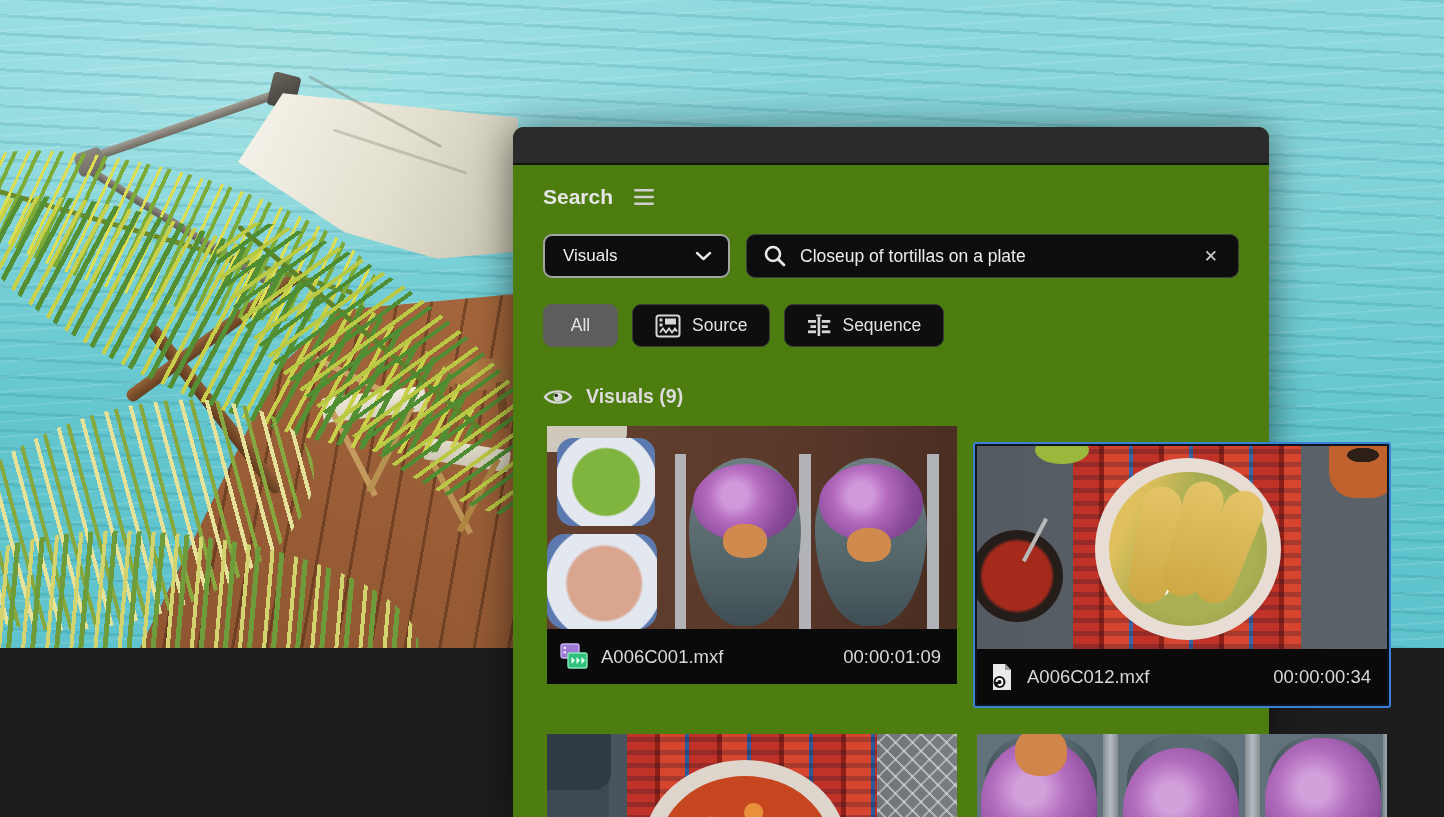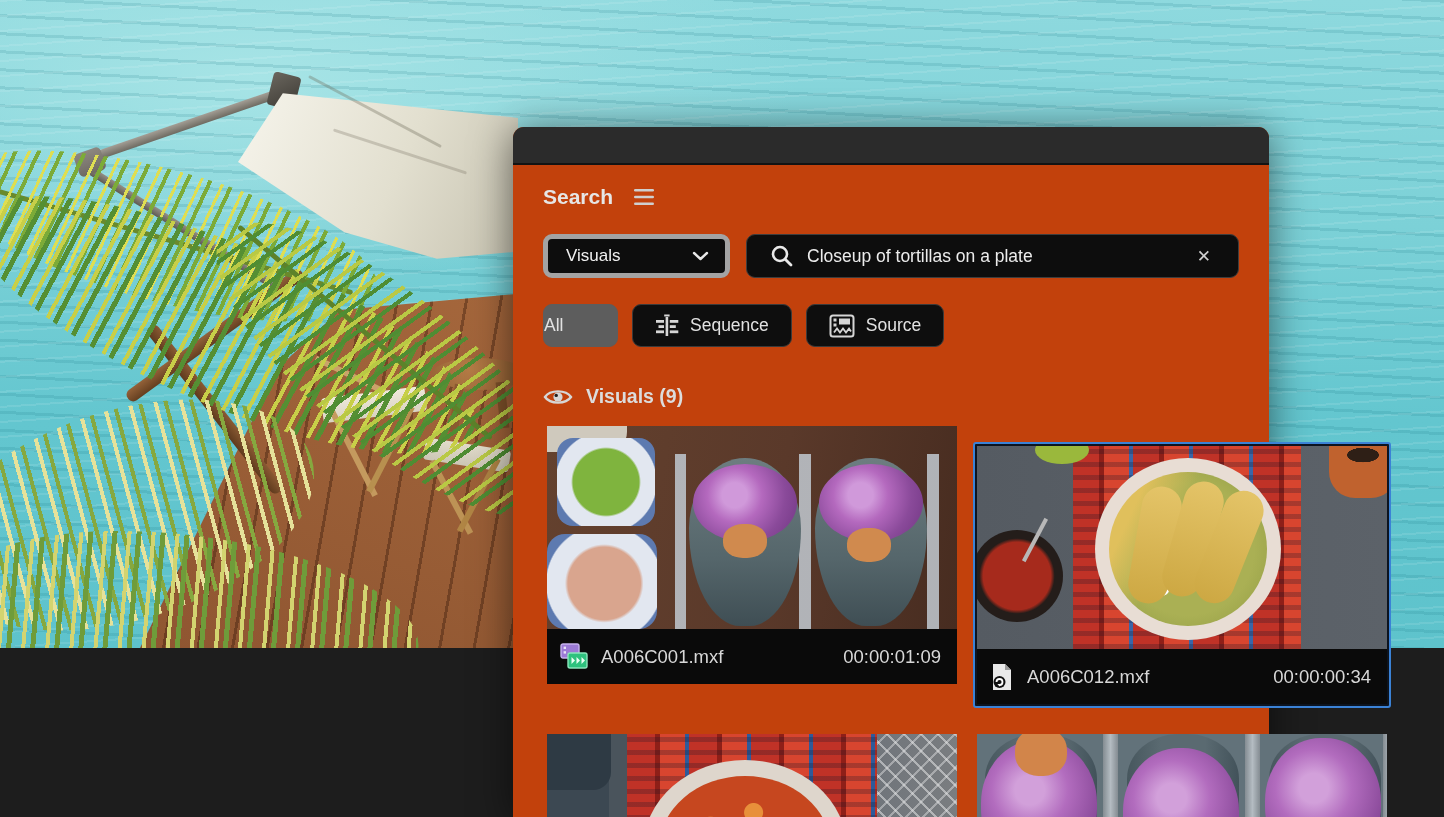--- a/index.html
+++ b/index.html
@@ -67,38 +67,38 @@
   .f5 { left:-50px; top:535px; width:470px; height:170px; transform:rotate(7deg);
     background:repeating-linear-gradient(88deg, rgba(0,0,0,0) 0 5px, #d3d470 5px 9px, rgba(0,0,0,0) 9px 14px, #6f9c3a 14px 19px, rgba(0,0,0,0) 19px 24px); }
   .stem1 { left:-20px; top:238px; width:380px; height:5px; background:#6a8a2c; transform:rotate(16deg); border-radius:3px; }
   .stem2 { left:200px; top:330px; width:330px; height:5px; background:#5d822a; transform:rotate(40deg); border-radius:3px; }
 
   
   .transport { position:absolute; left:0; top:648px; width:1444px; height:169px; background:#1d1d1d; z-index:5; }
 
   
   .panel { position:absolute; left:513px; top:127px; width:756px; bottom:0; z-index:10;
-    background:#c2410c; border-radius:11px 11px 0 0; box-shadow:0 4px 40px rgba(0,0,0,.55); }
+    background:#4d7c0f; border-radius:11px 11px 0 0; box-shadow:0 4px 40px rgba(0,0,0,.55); }
   .panel-tabbar { height:38px; background:#2b2b2b; border-radius:11px 11px 0 0;
     border-bottom:2px solid #131313; }
   .panel-body { padding:0 30px; }
   .title-row { margin-top:20px; display:flex; align-items:center; gap:20px; }
   .title-row .ttl { font-size:21px; font-weight:bold; color:#e6e6e6; }
   .search-row { margin-top:25px; display:flex; gap:16px; }
-  .scope-dd { width:187px; height:44px; background:#0d0d0d; border:5px solid #a3a3a3;
+  .scope-dd { width:187px; height:44px; background:#0d0d0d; border:2px solid #a3a3a3;
     border-radius:9px; display:flex; align-items:center; padding:0 16px 0 18px; cursor:pointer; }
   .scope-dd span { color:#f0f0f0; font-size:17px; }
   .scope-dd svg { margin-left:auto; }
   .search-box { flex:1; height:44px; background:#0d0d0d; border:1px solid #3d3d3d;
-    border-radius:9px; display:flex; align-items:center; padding:0 23px; gap:13px; }
+    border-radius:9px; display:flex; align-items:center; padding:0 16px; gap:13px; }
   .search-box input { flex:1; background:transparent; border:none; outline:none;
     color:#ececec; font-size:17.5px; font-family:"Liberation Sans", sans-serif; }
   .clear-x { color:#cfcfcf; font-size:17px; cursor:pointer; line-height:1; padding:2px 4px; }
   .filter-row { margin-top:26px; display:flex; gap:14px; }
-  .chip { height:43px; border-radius:9px; display:flex; align-items:center; justify-content:flex-start;
+  .chip { height:43px; border-radius:9px; display:flex; align-items:center; justify-content:center;
     font-size:17.5px; color:#e2e2e2; cursor:pointer; }
   .chip.active { width:75px; background:#5d5d5d; border:1px solid #5d5d5d; }
   .chip.ghost { background:#0e0e0e; border:1px solid #3a3a3a; padding:0 22px; gap:11px; }
   .section-row { margin-top:38px; display:flex; align-items:center; gap:13px; }
   .section-row .lbl { font-size:19.5px; font-weight:bold; color:#dcdcdc; }
   .grid { margin-top:14px; display:grid; grid-template-columns:418px 418px; gap:22px 12px; }
   .tile { border:2px solid transparent; padding:2px; border-radius:3px; cursor:pointer; }
   .tile.sel { border-color:#3b82d6; background:#0c1420;margin-top:20px; }
   .thumb { width:100%; height:203px; position:relative; overflow:hidden; }
   .tfoot { height:55px; background:#0a0a0a; display:flex; align-items:center;
@@ -259,41 +259,41 @@
           <input type="text" value="Closeup of tortillas on a plate" style="">
           <span class="clear-x">✕</span>
         </div>
       </div>
 
       <div class="filter-row">
         <div class="chip active">
           <span>All</span>
         </div>
         <div class="chip ghost">
+          <svg width="26" height="24" viewBox="0 0 26 24">
+            <rect x="1.5" y="1.5" width="23" height="21" rx="2.5" fill="none" stroke="#d6d6d6" stroke-width="2"></rect>
+            <rect x="4.5" y="4.5" width="3" height="3" fill="#d6d6d6"></rect>
+            <rect x="4.5" y="9.5" width="3" height="3" fill="#d6d6d6"></rect>
+            <rect x="10" y="4.5" width="11" height="6" fill="#d6d6d6"></rect>
+            <polyline points="5,18.5 8,14.5 11,18.5 14,14.5 17,18.5 20,14.5 22,17.5" fill="none" stroke="#d6d6d6" stroke-width="1.8"></polyline>
+          </svg>
+          <span>Source</span>
+        </div>
+        <div class="chip ghost">
           <svg width="24" height="24" viewBox="0 0 24 24">
             <rect x="10.6" y="3" width="2.6" height="19" fill="#d6d6d6"></rect>
             <rect x="9.2" y="0.5" width="5.4" height="2" fill="#d6d6d6"></rect>
             <rect x="1" y="6" width="8" height="2.8" fill="#d6d6d6"></rect>
             <rect x="14.8" y="6" width="8.5" height="2.8" fill="#d6d6d6"></rect>
             <rect x="3.5" y="11.2" width="5.5" height="2.8" fill="#d6d6d6"></rect>
             <rect x="14.8" y="11.2" width="6" height="2.8" fill="#d6d6d6"></rect>
             <rect x="1" y="16.4" width="8" height="2.8" fill="#d6d6d6"></rect>
             <rect x="14.8" y="16.4" width="8.5" height="2.8" fill="#d6d6d6"></rect>
           </svg>
           <span>Sequence</span>
-        </div>
-        <div class="chip ghost">
-          <svg width="26" height="24" viewBox="0 0 26 24">
-            <rect x="1.5" y="1.5" width="23" height="21" rx="2.5" fill="none" stroke="#d6d6d6" stroke-width="2"></rect>
-            <rect x="4.5" y="4.5" width="3" height="3" fill="#d6d6d6"></rect>
-            <rect x="4.5" y="9.5" width="3" height="3" fill="#d6d6d6"></rect>
-            <rect x="10" y="4.5" width="11" height="6" fill="#d6d6d6"></rect>
-            <polyline points="5,18.5 8,14.5 11,18.5 14,14.5 17,18.5 20,14.5 22,17.5" fill="none" stroke="#d6d6d6" stroke-width="1.8"></polyline>
-          </svg>
-          <span>Source</span>
         </div>
       </div>
 
       <div class="section-row">
         <svg width="30" height="22" viewBox="0 0 30 22">
           <path d="M2 11 C7 3.5, 23 3.5, 28 11 C23 18.5, 7 18.5, 2 11 Z" fill="none" stroke="#d6d6d6" stroke-width="2.4"></path>
           <circle cx="15" cy="11" r="4.6" fill="#d6d6d6"></circle>
           <circle cx="13.2" cy="9.4" r="1.7" fill="#1e1f1f"></circle>
         </svg>
         <span class="lbl">Visuals (9)</span>

